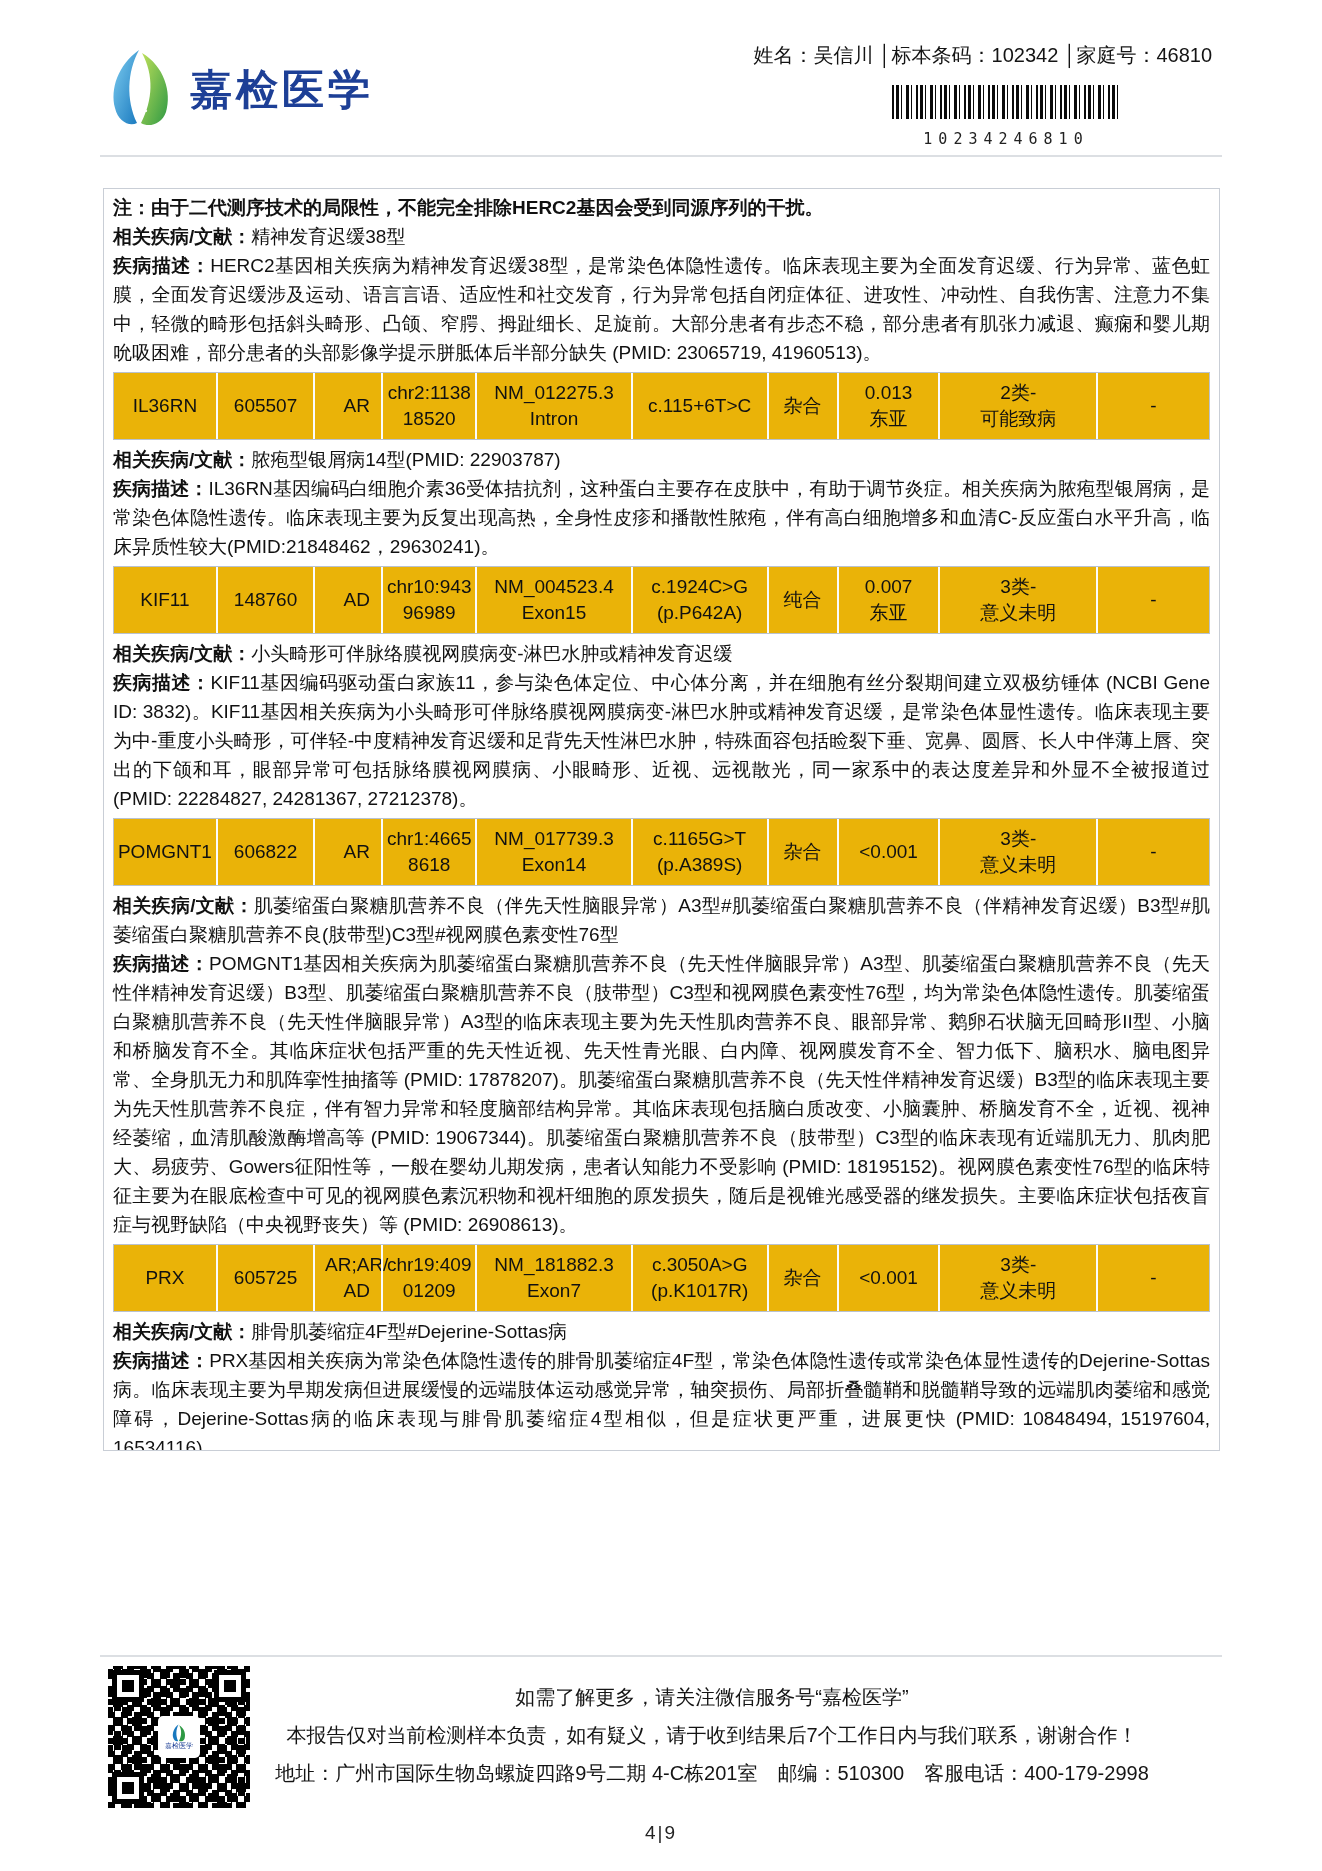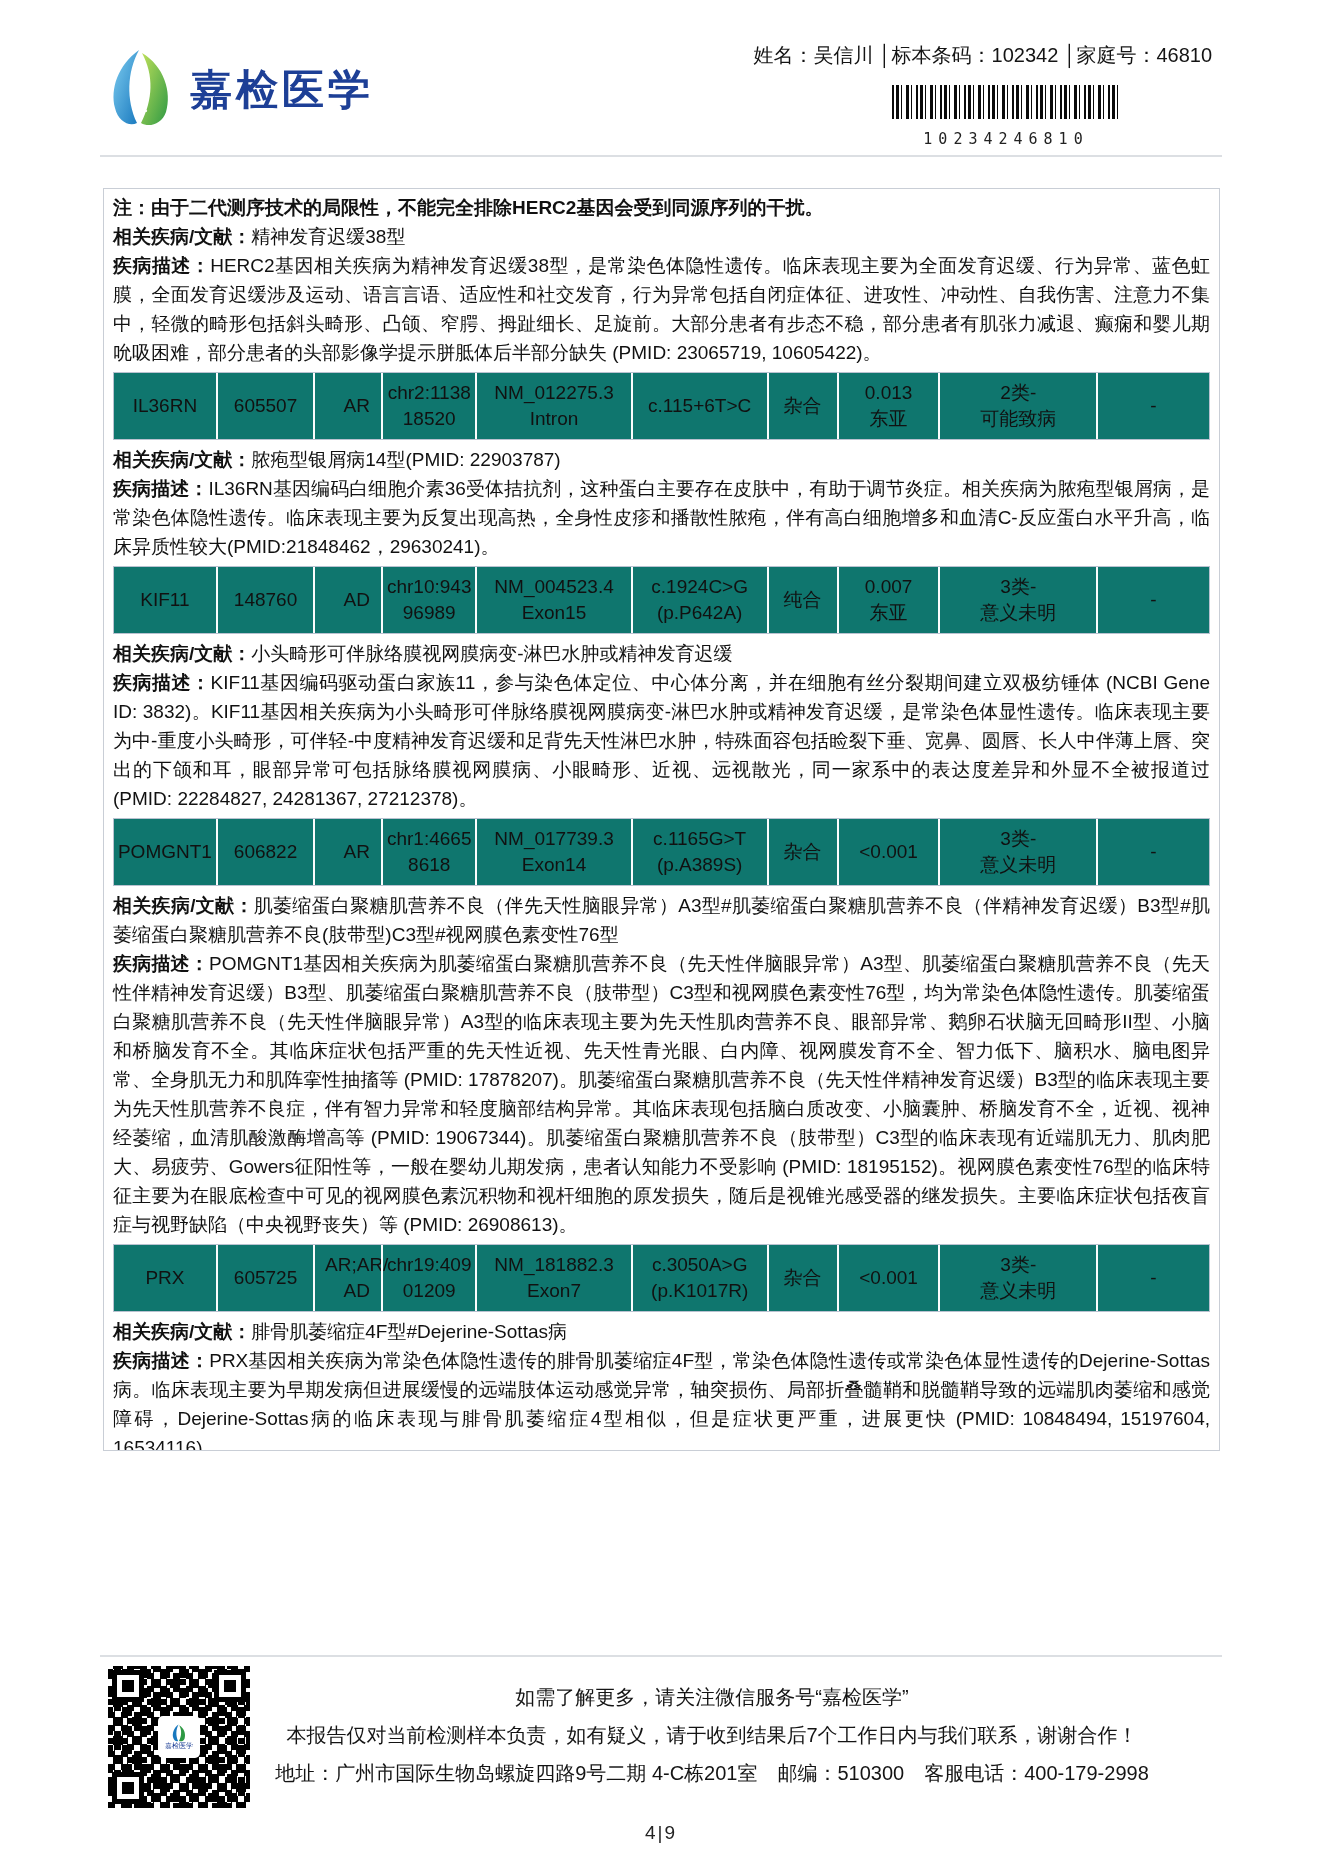--- a/index.html
+++ b/index.html
@@ -20,21 +20,21 @@
   .rule-top{top:155px;}
   .rule-foot{top:1655px;}
 
   
   .content-box{position:absolute;left:103px;top:188px;width:1117px;height:1263px;box-sizing:border-box;border:1px solid #c9ced6;padding:4px 9px;overflow:hidden;}
   .content-box p{margin:0;font-size:19px;line-height:29px;text-align:justify;color:#111;}
   .note{font-weight:bold;}
   .lbl{font-weight:bold;}
 
   
-  .vrow{display:flex;background:#0f766e;border:1px solid #b9c2d0;margin:5px 0;box-sizing:border-box;}
+  .vrow{display:flex;background:#eab308;border:1px solid #b9c2d0;margin:5px 0;box-sizing:border-box;}
   .vcell{box-sizing:border-box;display:flex;align-items:center;justify-content:center;text-align:center;font-size:19px;line-height:26px;padding:7px 2px;white-space:pre-line;border-left:2px solid #fbfcfd;color:#111;}
   .vcell:first-child{border-left:none;}
   .vcell:nth-child(1){width:9.3%;}
   .vcell:nth-child(2){width:8.9%;}
   .vcell:nth-child(3){width:6.2%;padding-left:19px;}
   .vcell:nth-child(4){width:8.6%;}
   .vcell:nth-child(5){width:14.2%;}
   .vcell:nth-child(6){width:12.4%;}
   .vcell:nth-child(7){width:6.4%;}
   .vcell:nth-child(8){width:9.3%;}
@@ -98,21 +98,21 @@
     </div>
   </div>
 
   <div class="rule rule-top"></div>
 
   <div class="content-box">
 
     <p class="note">注：由于二代测序技术的局限性，不能完全排除HERC2基因会受到同源序列的干扰。</p>
 
     <p><span class="lbl">相关疾病/文献：</span><span>精神发育迟缓38型</span></p>
-    <p><span class="lbl">疾病描述：</span><span>HERC2基因相关疾病为精神发育迟缓38型，是常染色体隐性遗传。临床表现主要为全面发育迟缓、行为异常、蓝色虹膜，全面发育迟缓涉及运动、语言言语、适应性和社交发育，行为异常包括自闭症体征、进攻性、冲动性、自我伤害、注意力不集中，轻微的畸形包括斜头畸形、凸颌、窄腭、拇趾细长、足旋前。大部分患者有步态不稳，部分患者有肌张力减退、癫痫和婴儿期吮吸困难，部分患者的头部影像学提示胼胝体后半部分缺失 (PMID: 23065719, 10605422)。</span></p>
+    <p><span class="lbl">疾病描述：</span><span>HERC2基因相关疾病为精神发育迟缓38型，是常染色体隐性遗传。临床表现主要为全面发育迟缓、行为异常、蓝色虹膜，全面发育迟缓涉及运动、语言言语、适应性和社交发育，行为异常包括自闭症体征、进攻性、冲动性、自我伤害、注意力不集中，轻微的畸形包括斜头畸形、凸颌、窄腭、拇趾细长、足旋前。大部分患者有步态不稳，部分患者有肌张力减退、癫痫和婴儿期吮吸困难，部分患者的头部影像学提示胼胝体后半部分缺失 (PMID: 23065719, 41960513)。</span></p>
 
     <div class="vrow">
       <div class="vcell">IL36RN</div>
       <div class="vcell">605507</div>
       <div class="vcell">AR</div>
       <div class="vcell">chr2:1138
 18520</div>
       <div class="vcell">NM_012275.3
 Intron</div>
       <div class="vcell">c.115+6T&gt;C</div>

